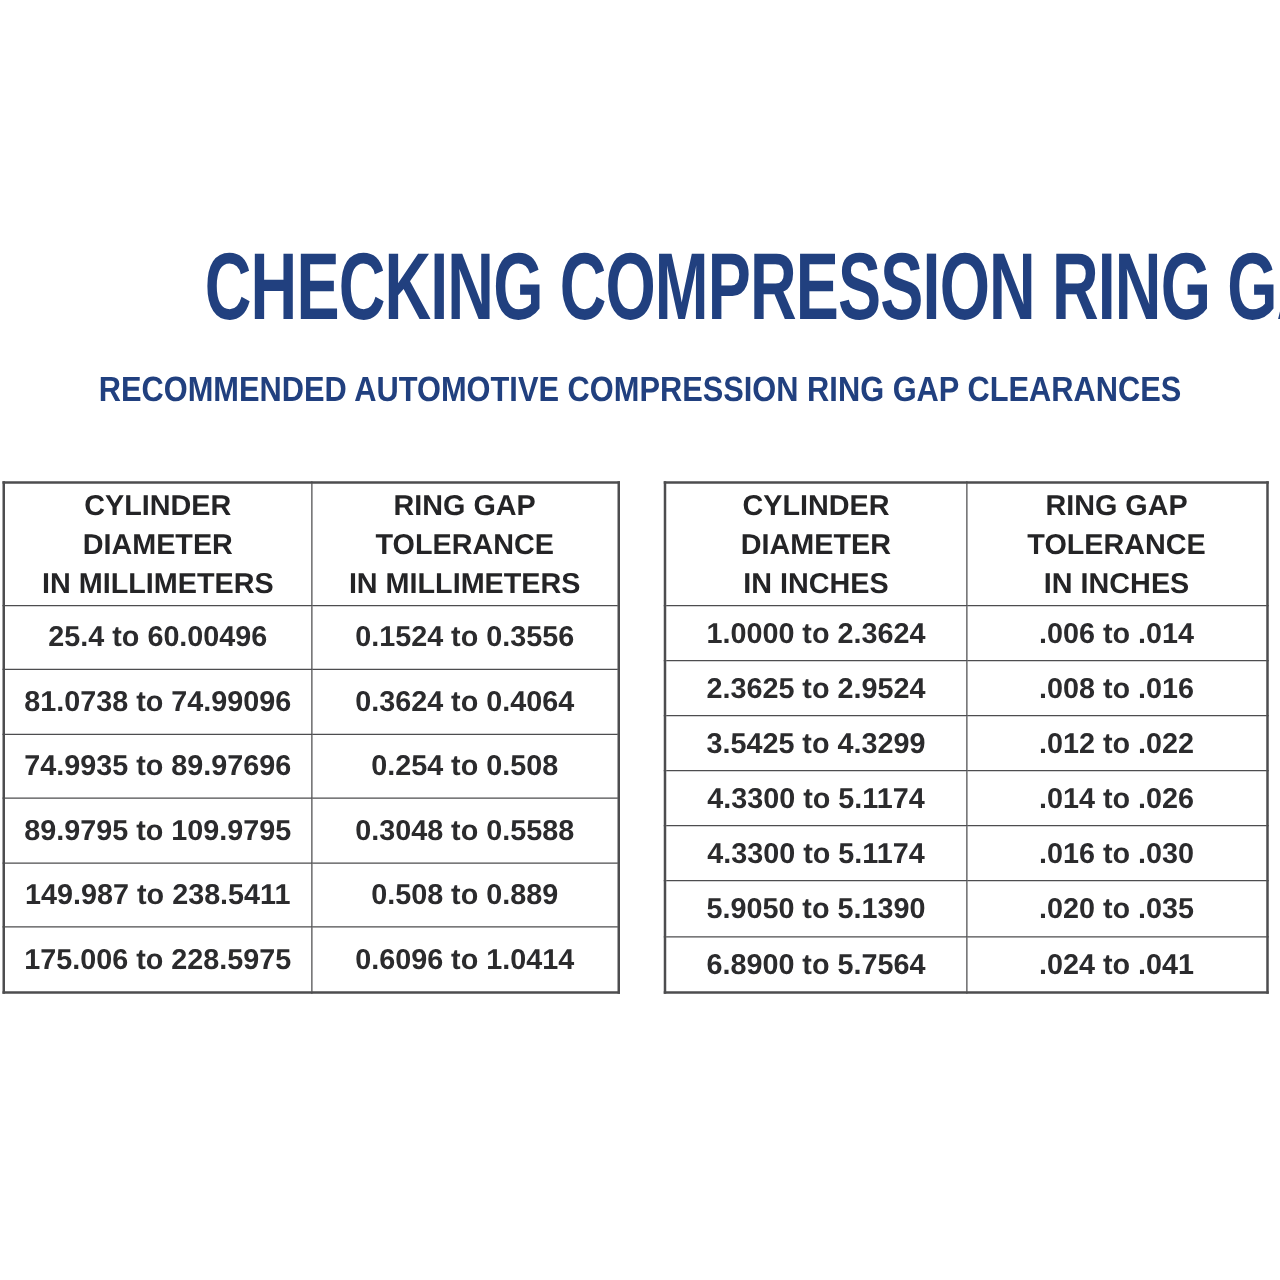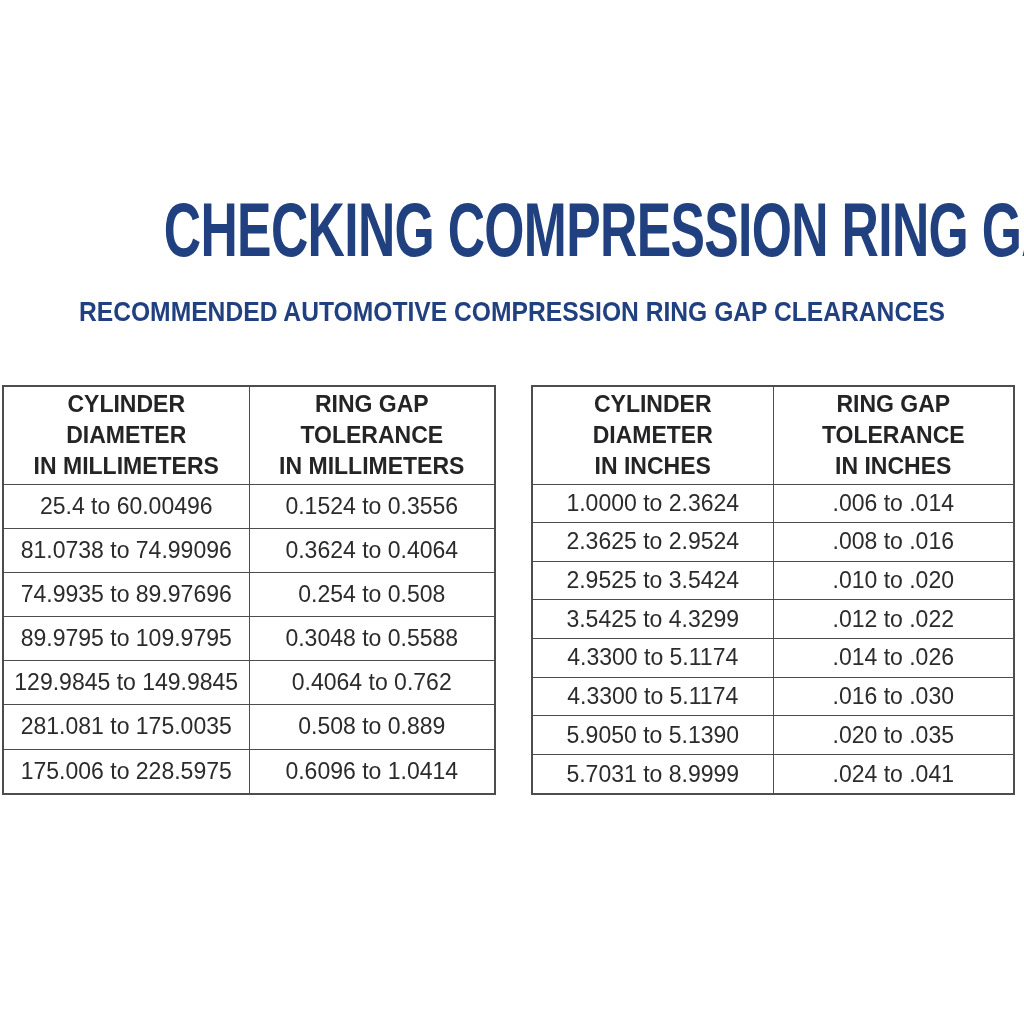--- a/index.html
+++ b/index.html
@@ -63,21 +63,21 @@
     font-weight: bold;
     line-height: 31px;
     color: #242426;
     text-align: center;
     vertical-align: middle;
     white-space: pre-line;
   }
 
   table.spec td {
     font-size: 23px;
-    font-weight: normal;
+    font-weight: bold;
     color: #2b2b2d;
     text-align: center;
     vertical-align: middle;
   }
 </style>
 </head>
 <body>
 
 <main>
 
@@ -109,25 +109,21 @@
         </tr>
         <tr>
           <td>74.9935 to 89.97696</td>
           <td>0.254 to 0.508</td>
         </tr>
         <tr>
           <td>89.9795 to 109.9795</td>
           <td>0.3048 to 0.5588</td>
         </tr>
         <tr>
-          <td>129.9845 to 149.9845</td>
-          <td>0.4064 to 0.762</td>
-        </tr>
-        <tr>
-          <td>281.081 to 175.0035</td>
+          <td>149.987 to 238.5411</td>
           <td>0.508 to 0.889</td>
         </tr>
         <tr>
           <td>175.006 to 228.5975</td>
           <td>0.6096 to 1.0414</td>
         </tr>
       </tbody>
     </table>
 
     <table class="spec imperial">
@@ -144,40 +140,36 @@
       <tbody>
         <tr>
           <td>1.0000 to 2.3624</td>
           <td>.006 to .014</td>
         </tr>
         <tr>
           <td>2.3625 to 2.9524</td>
           <td>.008 to .016</td>
         </tr>
         <tr>
-          <td>2.9525 to 3.5424</td>
-          <td>.010 to .020</td>
-        </tr>
-        <tr>
           <td>3.5425 to 4.3299</td>
           <td>.012 to .022</td>
         </tr>
         <tr>
           <td>4.3300 to 5.1174</td>
           <td>.014 to .026</td>
         </tr>
         <tr>
           <td>4.3300 to 5.1174</td>
           <td>.016 to .030</td>
         </tr>
         <tr>
           <td>5.9050 to 5.1390</td>
           <td>.020 to .035</td>
         </tr>
         <tr>
-          <td>5.7031 to 8.9999</td>
+          <td>6.8900 to 5.7564</td>
           <td>.024 to .041</td>
         </tr>
       </tbody>
     </table>
 
   </div>
 </main>
 
 </body></html>

